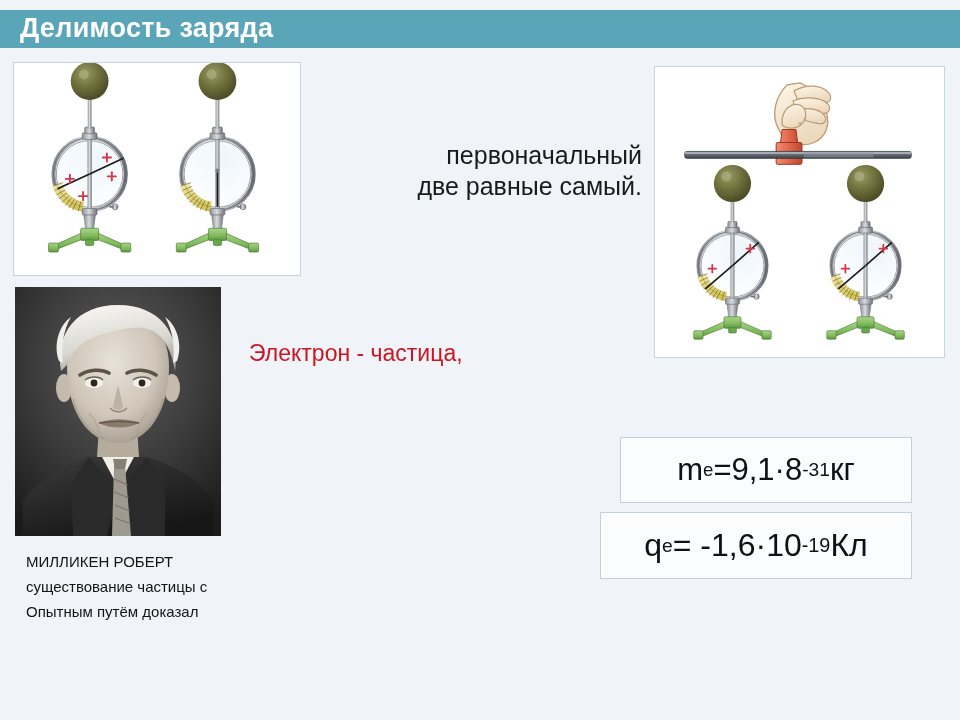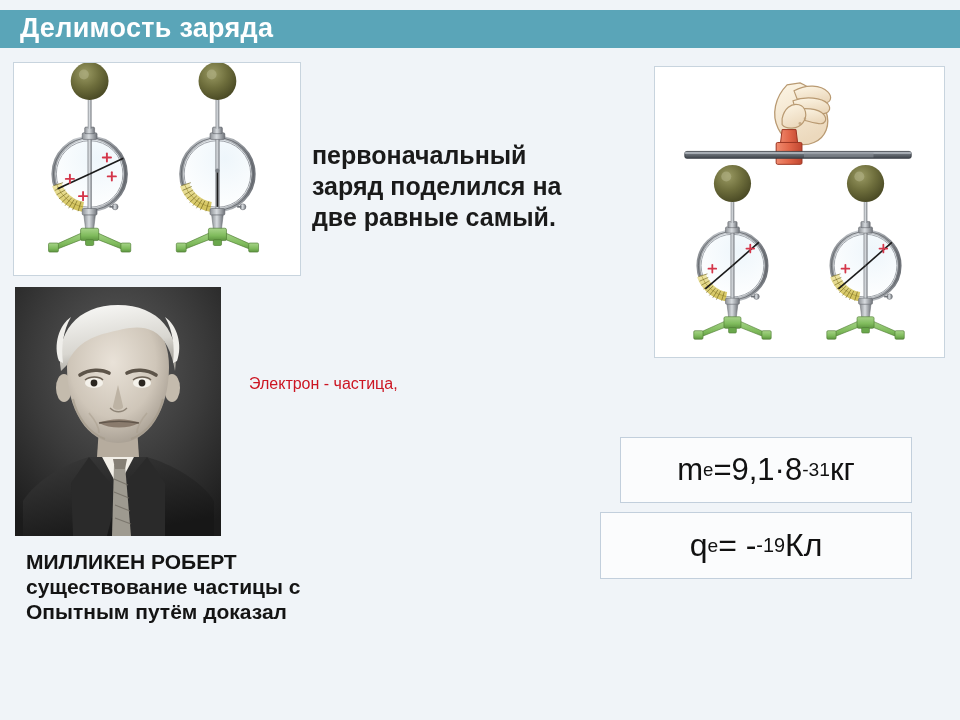--- a/index.html
+++ b/index.html
@@ -57,35 +57,33 @@
     background: #1d1d1d;
     overflow: hidden;
   }
 
   
   .center-text {
     position: absolute;
     left: 312px;
     top: 140px;
     width: 330px;
-    text-align: left;
+    text-align: right;
     font-size: 25px;
     line-height: 31px;
     color: #1a1a1a;
-    font-weight: bold;
   }
   .red-text {
     position: absolute;
     left: 249px;
     top: 337px;
     width: 400px;
-    font-size: 16px;
+    font-size: 23px;
     line-height: 32px;
     color: #cc1522;
-    margin-top: 31px;
   }
 
   
   .formula-box {
     position: absolute;
     background: #fbfcfd;
     border: 1px solid #c2cfdc;
     box-sizing: border-box;
     display: flex;
     align-items: center;
@@ -97,23 +95,23 @@
   #formula-charge { left: 600px; top: 512px; width: 312px; height: 67px; font-size: 32px; }
   .formula-box sub { font-size: 0.60em; vertical-align: -0.30em; }
   .formula-box sup { font-size: 0.62em; vertical-align: 0.52em; }
 
   
   .caption {
     position: absolute;
     left: 26px;
     top: 549px;
     width: 310px;
-    font-size: 21px;
+    font-size: 15px;
     line-height: 25px;
-    font-weight: bold;
+    font-weight: normal;
     color: #141414;
   }
 
   
   .svg-fill { display: block; width: 100%; height: 100%; }
 </style>
 </head>
 <body>
 
 <div class="header-bar"></div>
@@ -369,41 +367,41 @@
 
     <path d="M 58 112 C 62 130 74 146 90 152" stroke="#a29787" stroke-width="2" fill="none" opacity="0.6"></path>
     <path d="M 148 112 C 144 130 132 146 116 152" stroke="#a29787" stroke-width="2" fill="none" opacity="0.6"></path>
     <path d="M 74 126 C 80 133 84 140 84 146" stroke="#a99e8e" stroke-width="1.6" fill="none" opacity="0.55"></path>
     <path d="M 132 126 C 126 133 122 140 122 146" stroke="#a99e8e" stroke-width="1.6" fill="none" opacity="0.55"></path>
   </svg>
 </div>
 
 <div class="center-text">
   <div>первоначальный</div>
-  <div>заряд поделился на</div>
   <div>две равные самый.</div>
 </div>
 
 <div class="red-text">
   <div>Электрон - частица,</div>
 </div>
 
 <div class="formula-box" id="formula-mass">
   <span>m</span>
     <sub>e</sub>
     <span> = </span>
     <span>9,1·8</span>
     <sup>-31</sup>
     <span> кг</span>
 </div>
 
 <div class="formula-box" id="formula-charge">
   <span>q</span>
     <sub>e</sub>
     <span> = - </span>
+    <span>1,6·10</span>
     <sup>-19</sup>
     <span> Кл</span>
 </div>
 
 <div class="caption">
   <div>МИЛЛИКЕН РОБЕРТ</div>
   <div>существование частицы с</div>
   <div>Опытным путём доказал</div>
 </div>
 

